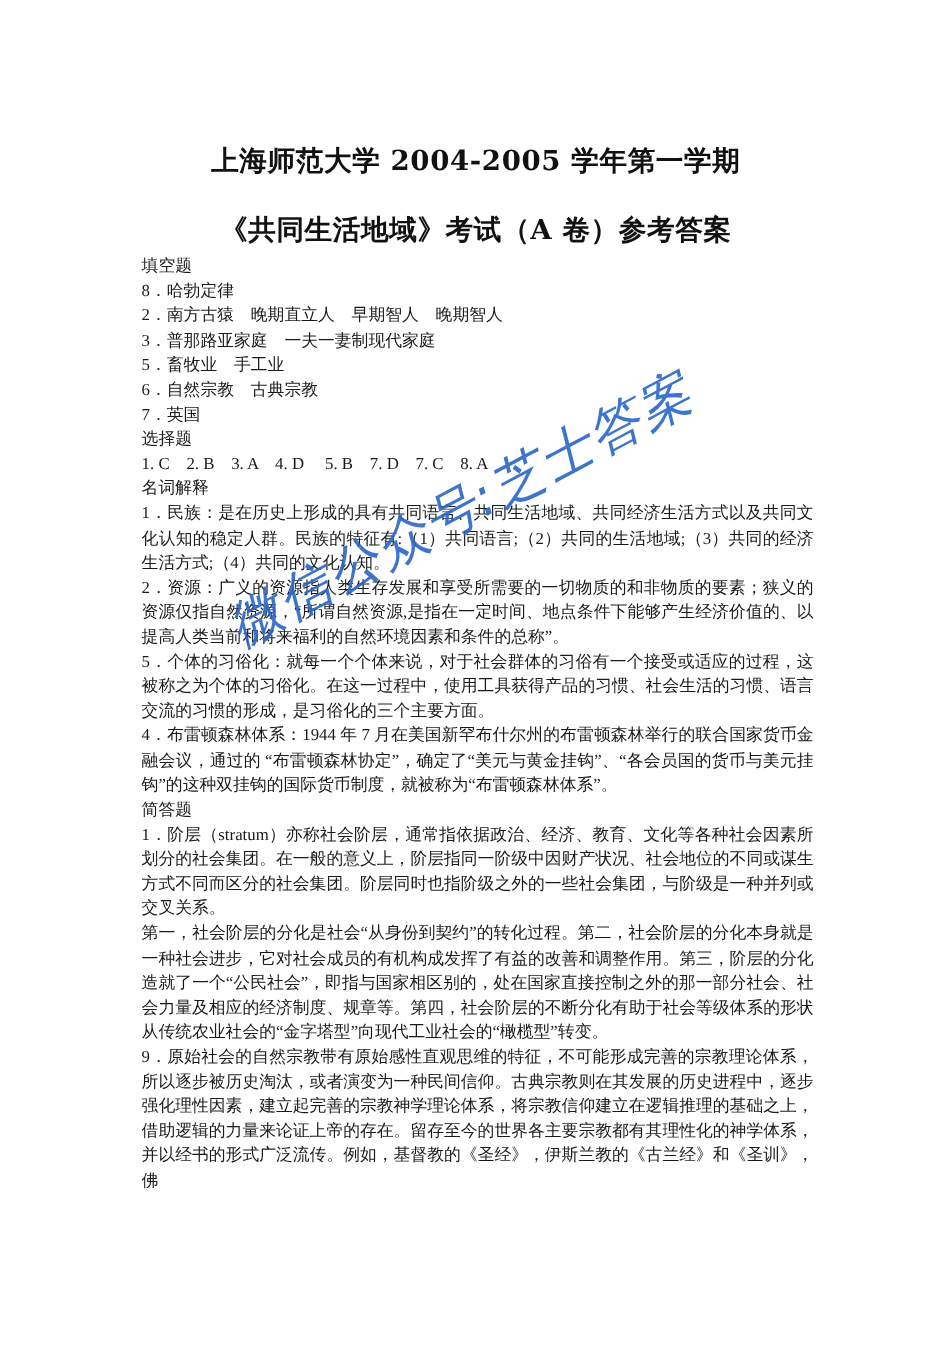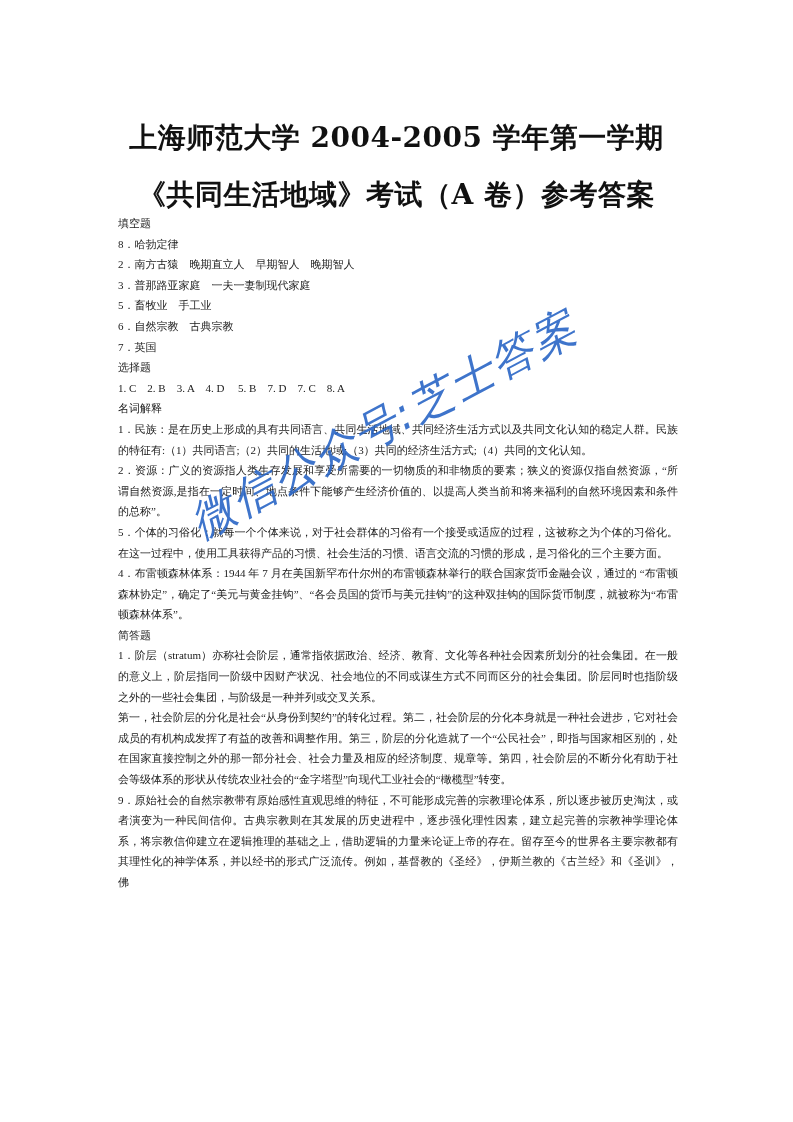--- a/index.html
+++ b/index.html
@@ -1,27 +1,27 @@
 <!DOCTYPE html>
 <html><head>
 <meta charset="utf-8">
 <style>
   html, body { margin: 0; padding: 0; background: #ffffff; }
   body { width: 793px; height: 1122px; position: relative; overflow: hidden; }
   .page { position: absolute; left: 0; top: 0; width: 793px; height: 1122px; background: #fff; }
   .title1, .title2 {
     position: absolute; left: 0; width: 793px; text-align: center;
     font-family: "DejaVu Serif", "Liberation Serif", serif; font-weight: bold; color: #111;
-    font-size: 28px; letter-spacing: 0.5px;
+    font-size: 23px; letter-spacing: 0.5px;
   }
   .title1 { top: 119px; }
   .title2 { top: 176px; }
   .body {
     position: absolute; left: 118px; top: 213px; width: 560px;
-    font-family: "Liberation Serif", "DejaVu Serif", serif; font-size: 11px; color: #1a1a1a;
+    font-family: "Liberation Serif", "DejaVu Serif", serif; font-size: 14px; color: #1a1a1a;
     line-height: 20.6px;
   }
   .line { white-space: nowrap; }
   .para { text-align: justify; text-align-last: left; }
   .watermark {
     position: absolute; left: 180px; top: 500px;
     font-family: "DejaVu Sans", sans-serif; font-size: 44px; color: #2a66c6;
     transform: rotate(-28deg); transform-origin: left top; white-space: nowrap;
     opacity: 0.9; letter-spacing: 2px; pointer-events: none; font-style: italic;
   }

